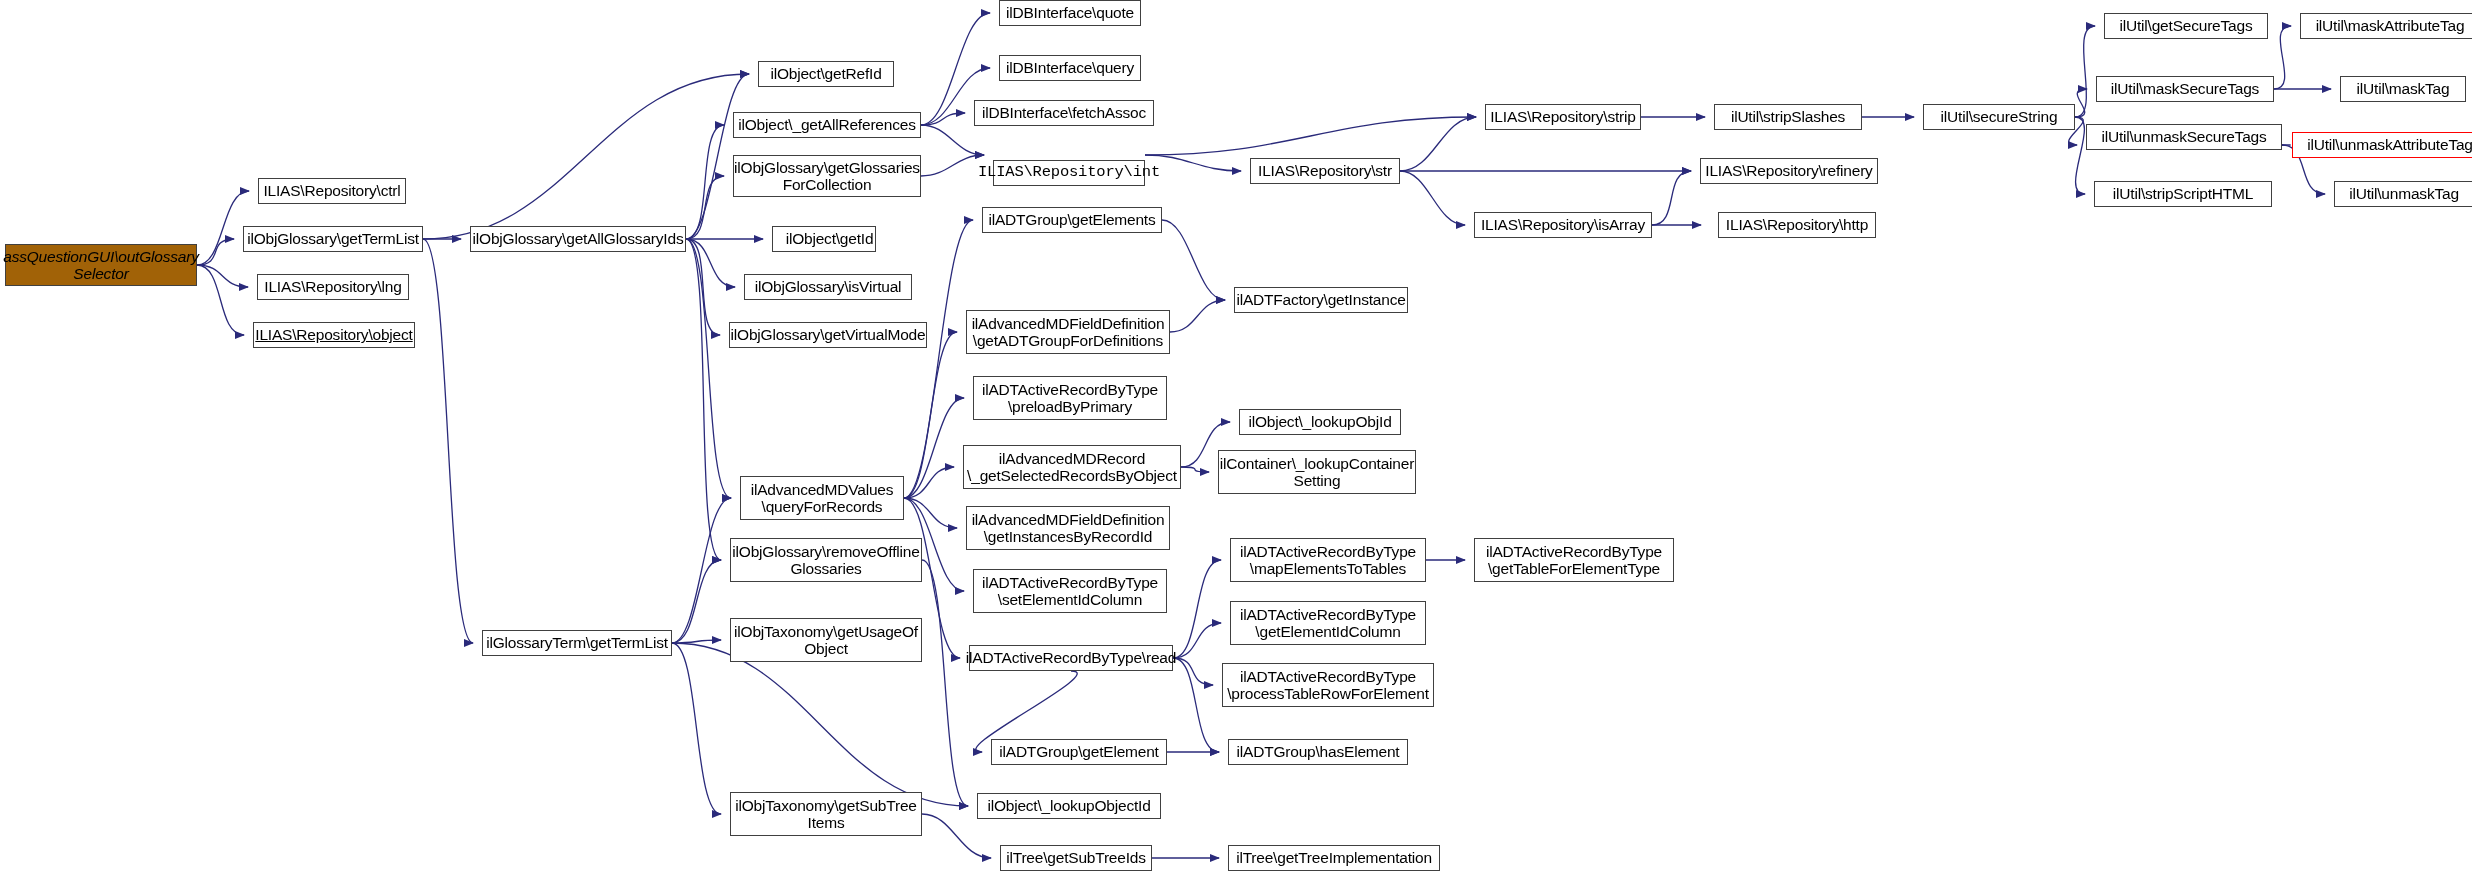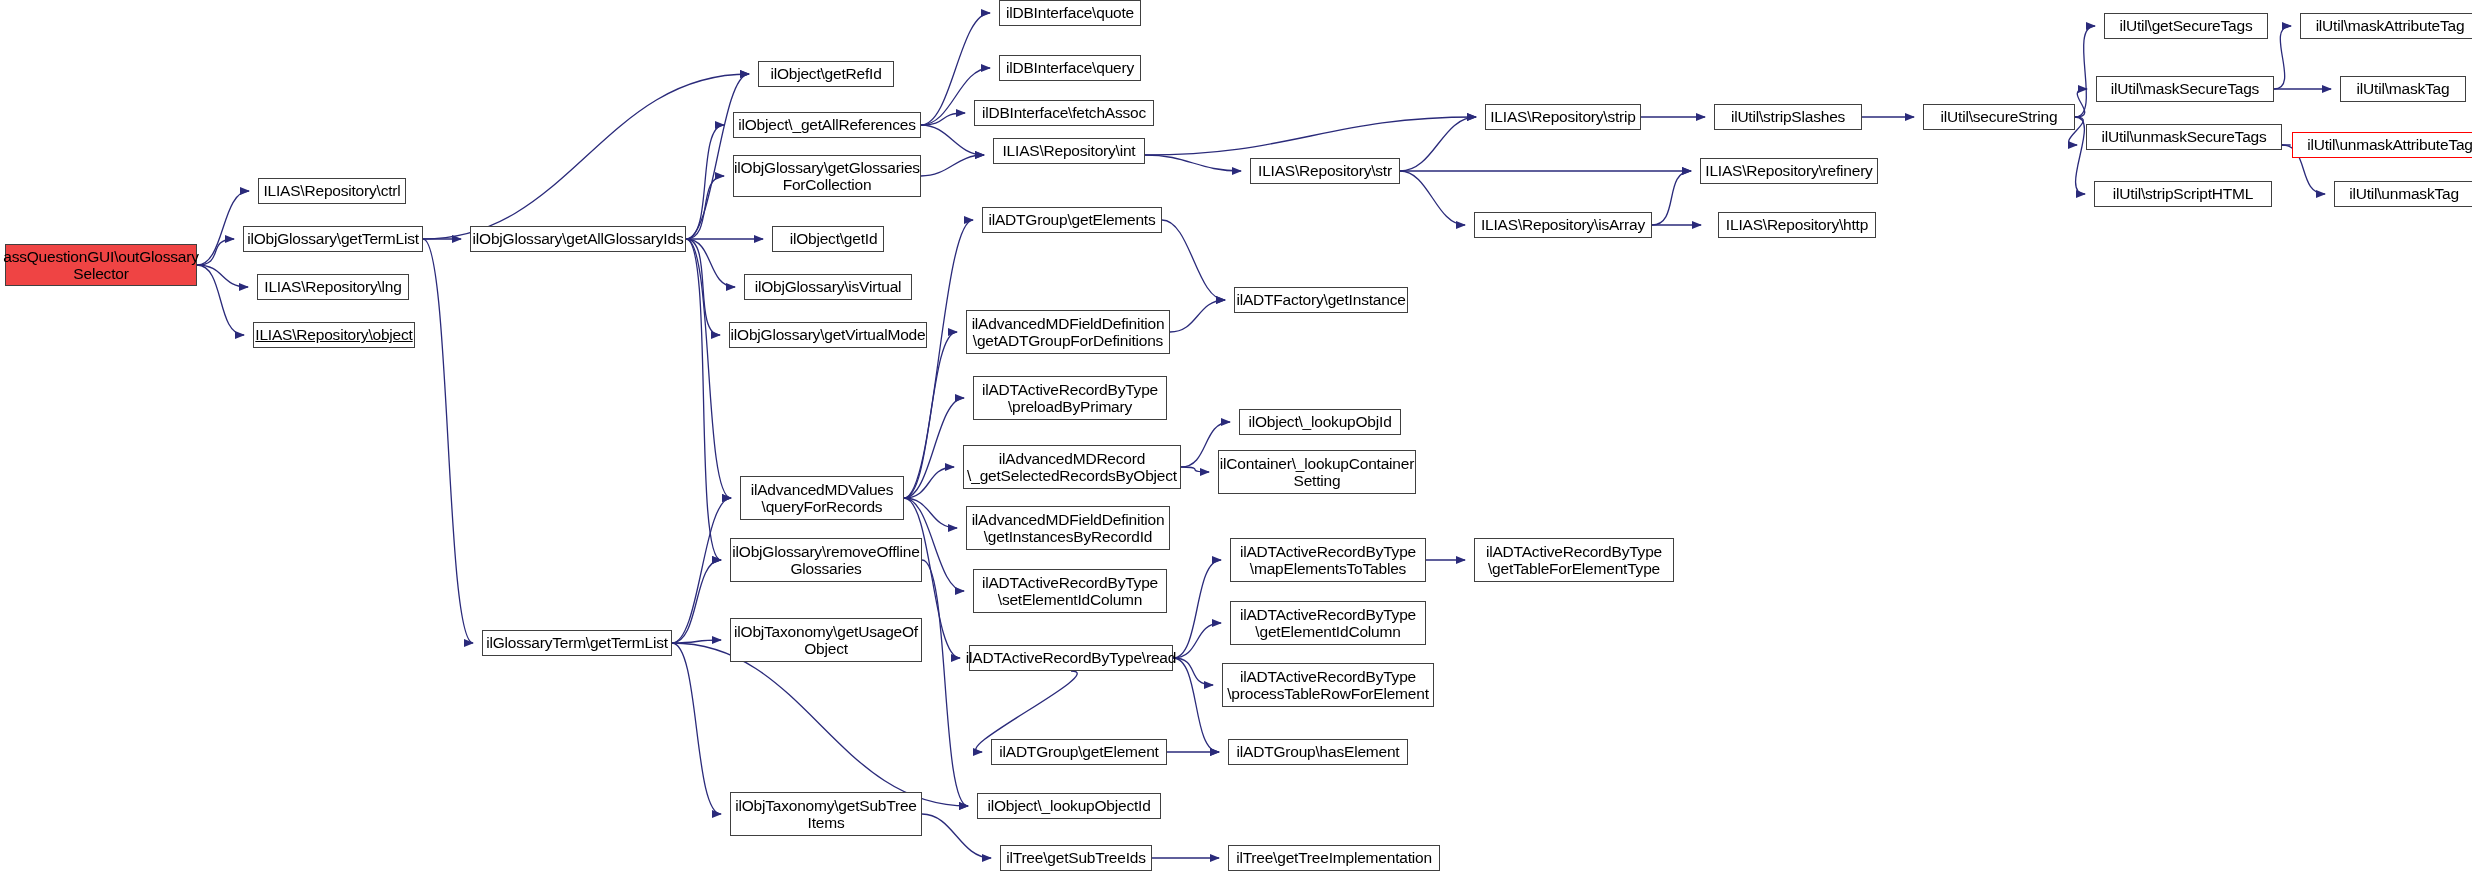--- a/index.html
+++ b/index.html
@@ -34,22 +34,23 @@
     display: flex;
     align-items: center;
     justify-content: center;
     text-align: center;
     white-space: pre-line;
     letter-spacing: -0.2px;
     padding: 0 4px;
     z-index: 3;
   }
   .node.root {
-    background: #ef4444;
+    background: #a16207;
     border-color: #404040;
+    font-style: italic;
   }
   .node.highlight {
     border: 1.6px solid #ff0000;
     background: #ffffff;
   }
 </style>
 </head>
 <body>
 
 <div id="canvas">
@@ -130,27 +131,27 @@
 Selector</div>
       <div class="node" style="left: 258px; top: 178px; width: 148px; height: 26px;">ILIAS\Repository\ctrl</div>
       <div class="node" style="left: 257px; top: 274px; width: 152px; height: 26px;">ILIAS\Repository\lng</div>
       <div class="node" style="left: 253px; top: 322px; width: 162px; height: 26px; text-decoration: underline;">ILIAS\Repository\object</div>
       <div class="node" style="left: 243px; top: 226px; width: 180px; height: 26px;">ilObjGlossary\getTermList</div>
       <div class="node" style="left: 470px; top: 226px; width: 216px; height: 26px;">ilObjGlossary\getAllGlossaryIds</div>
       <div class="node" style="left: 758px; top: 61px; width: 136px; height: 26px;">ilObject\getRefId</div>
       <div class="node" style="left: 733px; top: 112px; width: 188px; height: 26px;">ilObject\_getAllReferences</div>
       <div class="node" style="left: 733px; top: 155px; width: 188px; height: 42px;">ilObjGlossary\getGlossaries
 ForCollection</div>
-      <div class="node" style="left: 772px; top: 226px; width: 112px; height: 26px; padding-left: 15px;">ilObject\getId</div>
+      <div class="node" style="left: 772px; top: 226px; width: 104px; height: 26px; padding-left: 15px;">ilObject\getId</div>
       <div class="node" style="left: 744px; top: 274px; width: 168px; height: 26px;">ilObjGlossary\isVirtual</div>
       <div class="node" style="left: 729px; top: 322px; width: 198px; height: 26px;">ilObjGlossary\getVirtualMode</div>
       <div class="node" style="left: 999px; top: 0px; width: 142px; height: 26px;">ilDBInterface\quote</div>
       <div class="node" style="left: 999px; top: 55px; width: 142px; height: 26px;">ilDBInterface\query</div>
       <div class="node" style="left: 974px; top: 100px; width: 180px; height: 26px;">ilDBInterface\fetchAssoc</div>
-      <div class="node" style="left: 993px; top: 138px; width: 152px; height: 26px;">ILIAS\Repository\int</div>
+      <div class="node" style="left: 993px; top: 160px; width: 152px; height: 26px; font-family: Liberation Mono, monospace;">ILIAS\Repository\int</div>
       <div class="node" style="left: 1250px; top: 158px; width: 150px; height: 26px;">ILIAS\Repository\str</div>
       <div class="node" style="left: 1485px; top: 104px; width: 156px; height: 26px;">ILIAS\Repository\strip</div>
       <div class="node" style="left: 1474px; top: 212px; width: 178px; height: 26px;">ILIAS\Repository\isArray</div>
       <div class="node" style="left: 1714px; top: 104px; width: 148px; height: 26px;">ilUtil\stripSlashes</div>
       <div class="node" style="left: 1700px; top: 158px; width: 178px; height: 26px;">ILIAS\Repository\refinery</div>
       <div class="node" style="left: 1710px; top: 212px; width: 158px; height: 26px; margin-left: 8px;">ILIAS\Repository\http</div>
       <div class="node" style="left: 1923px; top: 104px; width: 152px; height: 26px;">ilUtil\secureString</div>
       <div class="node" style="left: 2104px; top: 13px; width: 164px; height: 26px;">ilUtil\getSecureTags</div>
       <div class="node" style="left: 2096px; top: 76px; width: 178px; height: 26px;">ilUtil\maskSecureTags</div>
       <div class="node" style="left: 2086px; top: 124px; width: 196px; height: 26px;">ilUtil\unmaskSecureTags</div>

